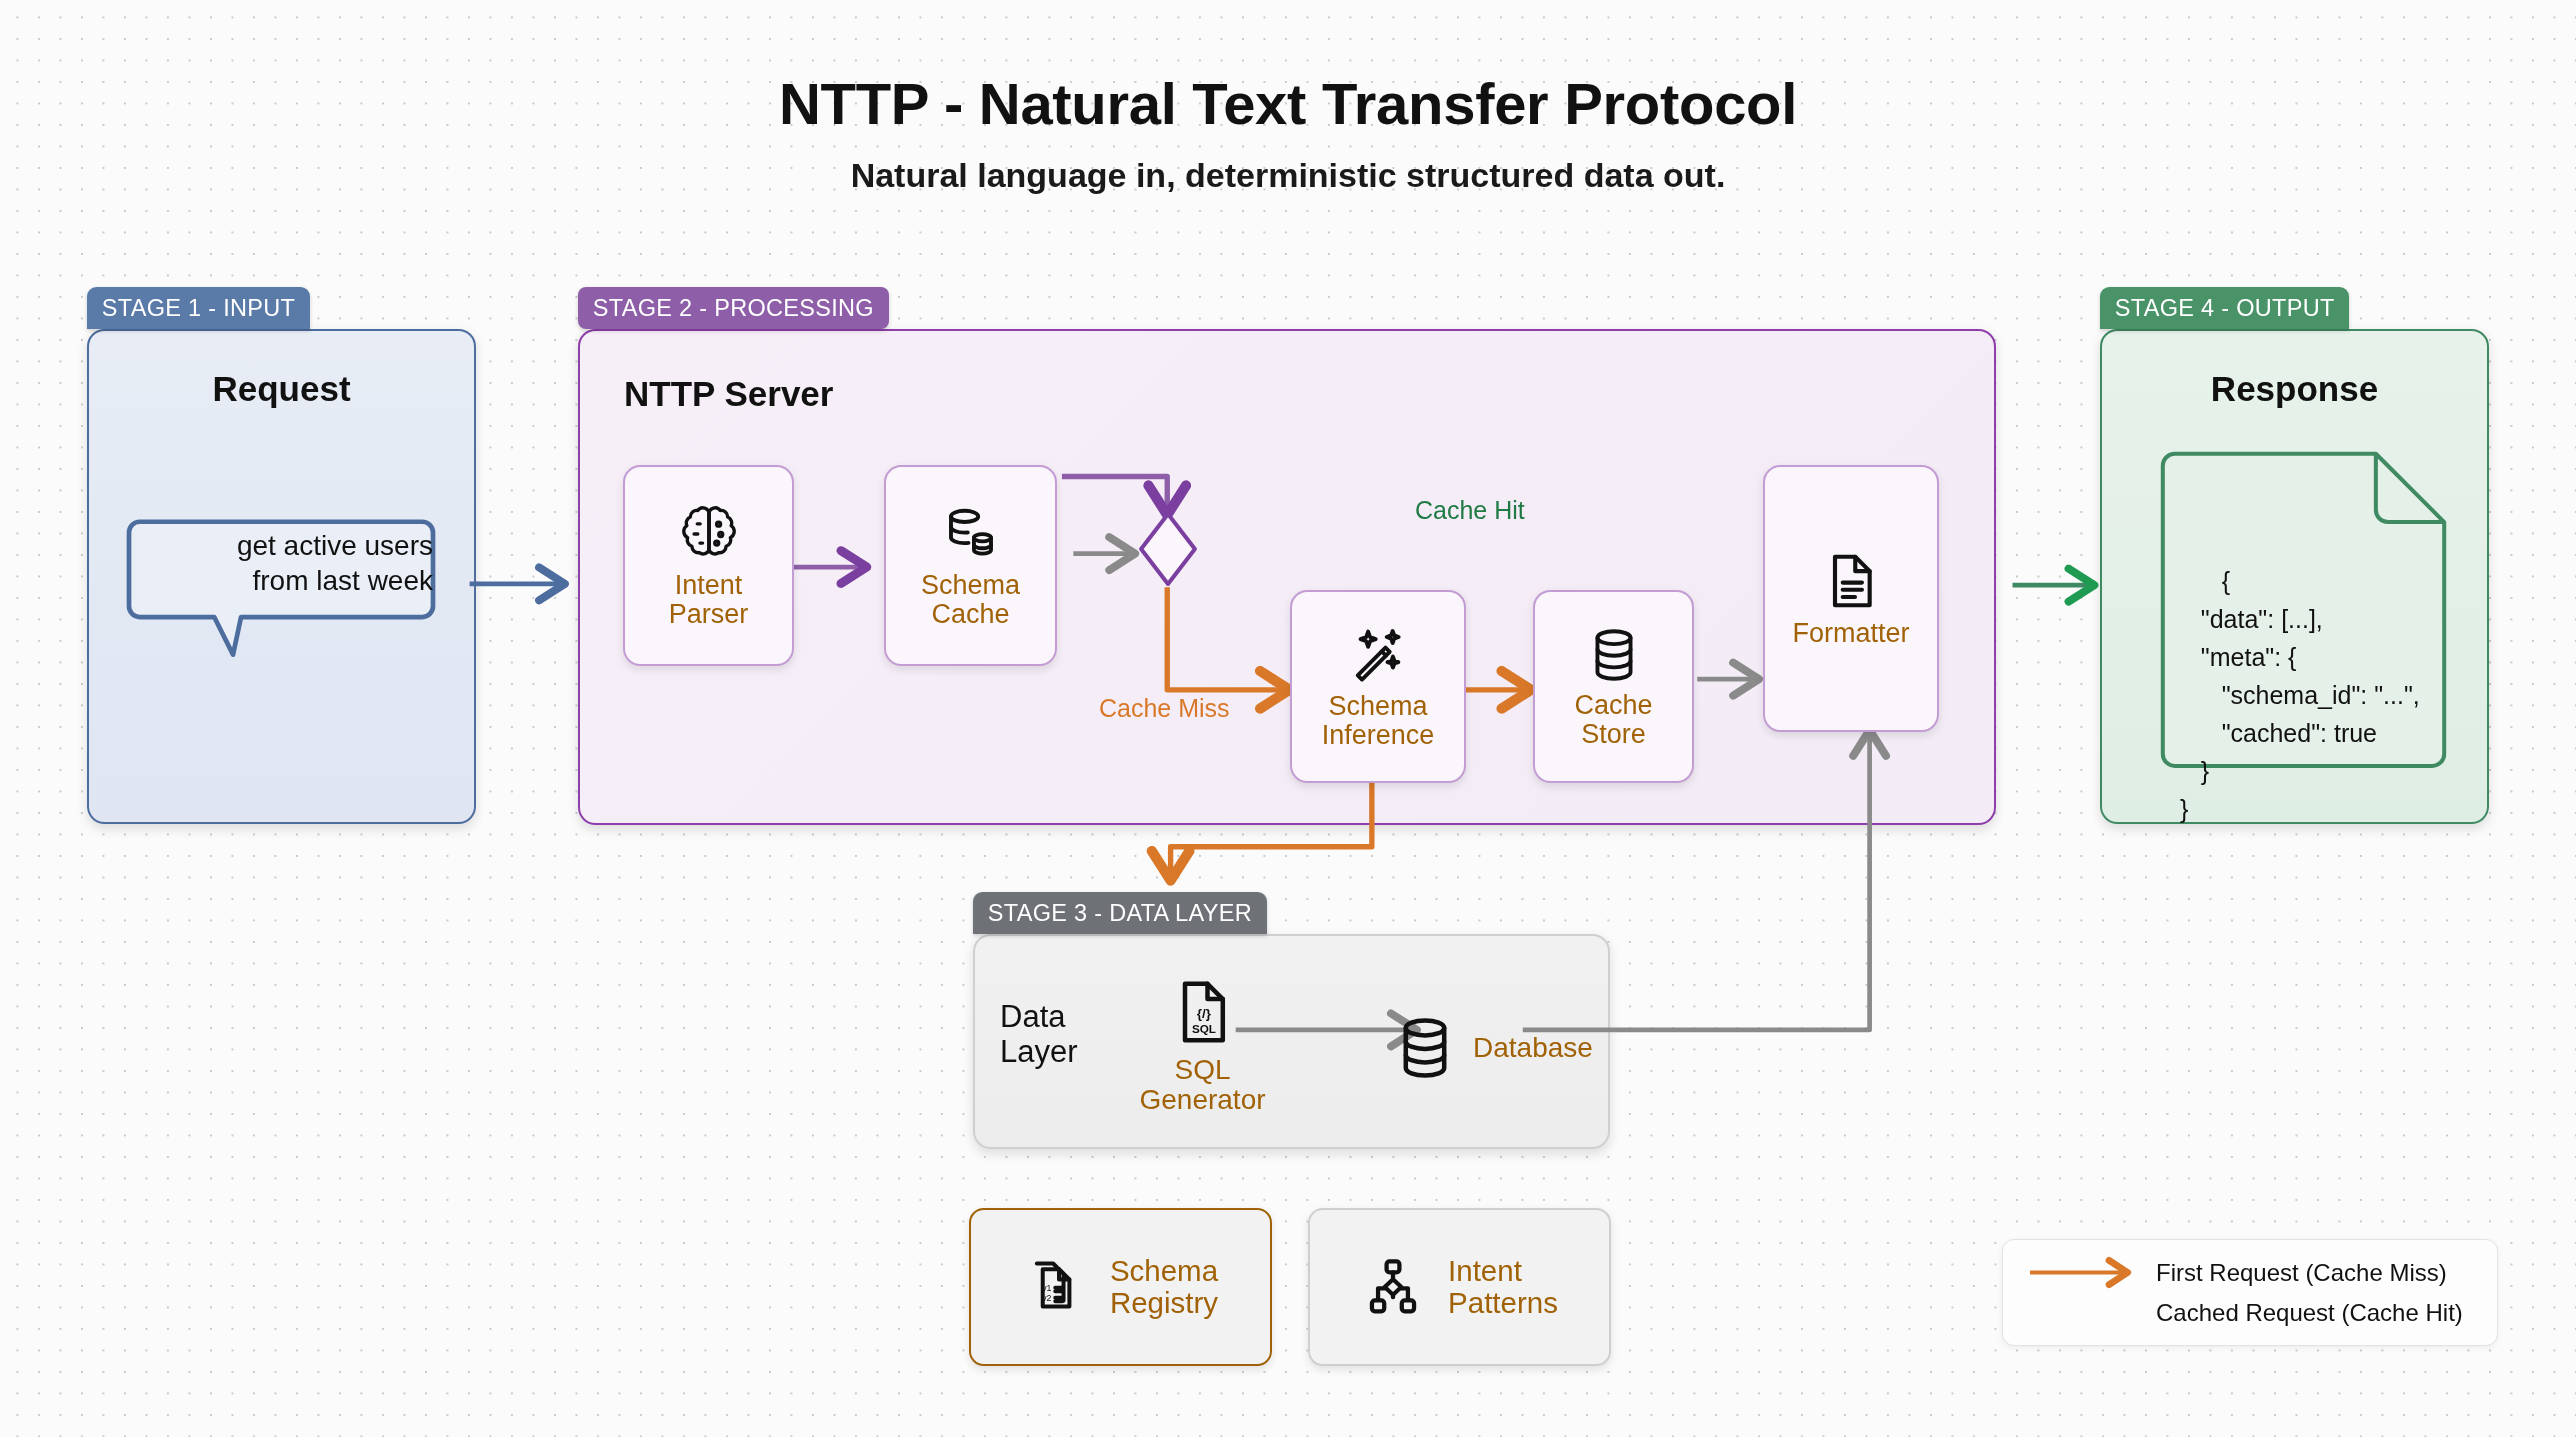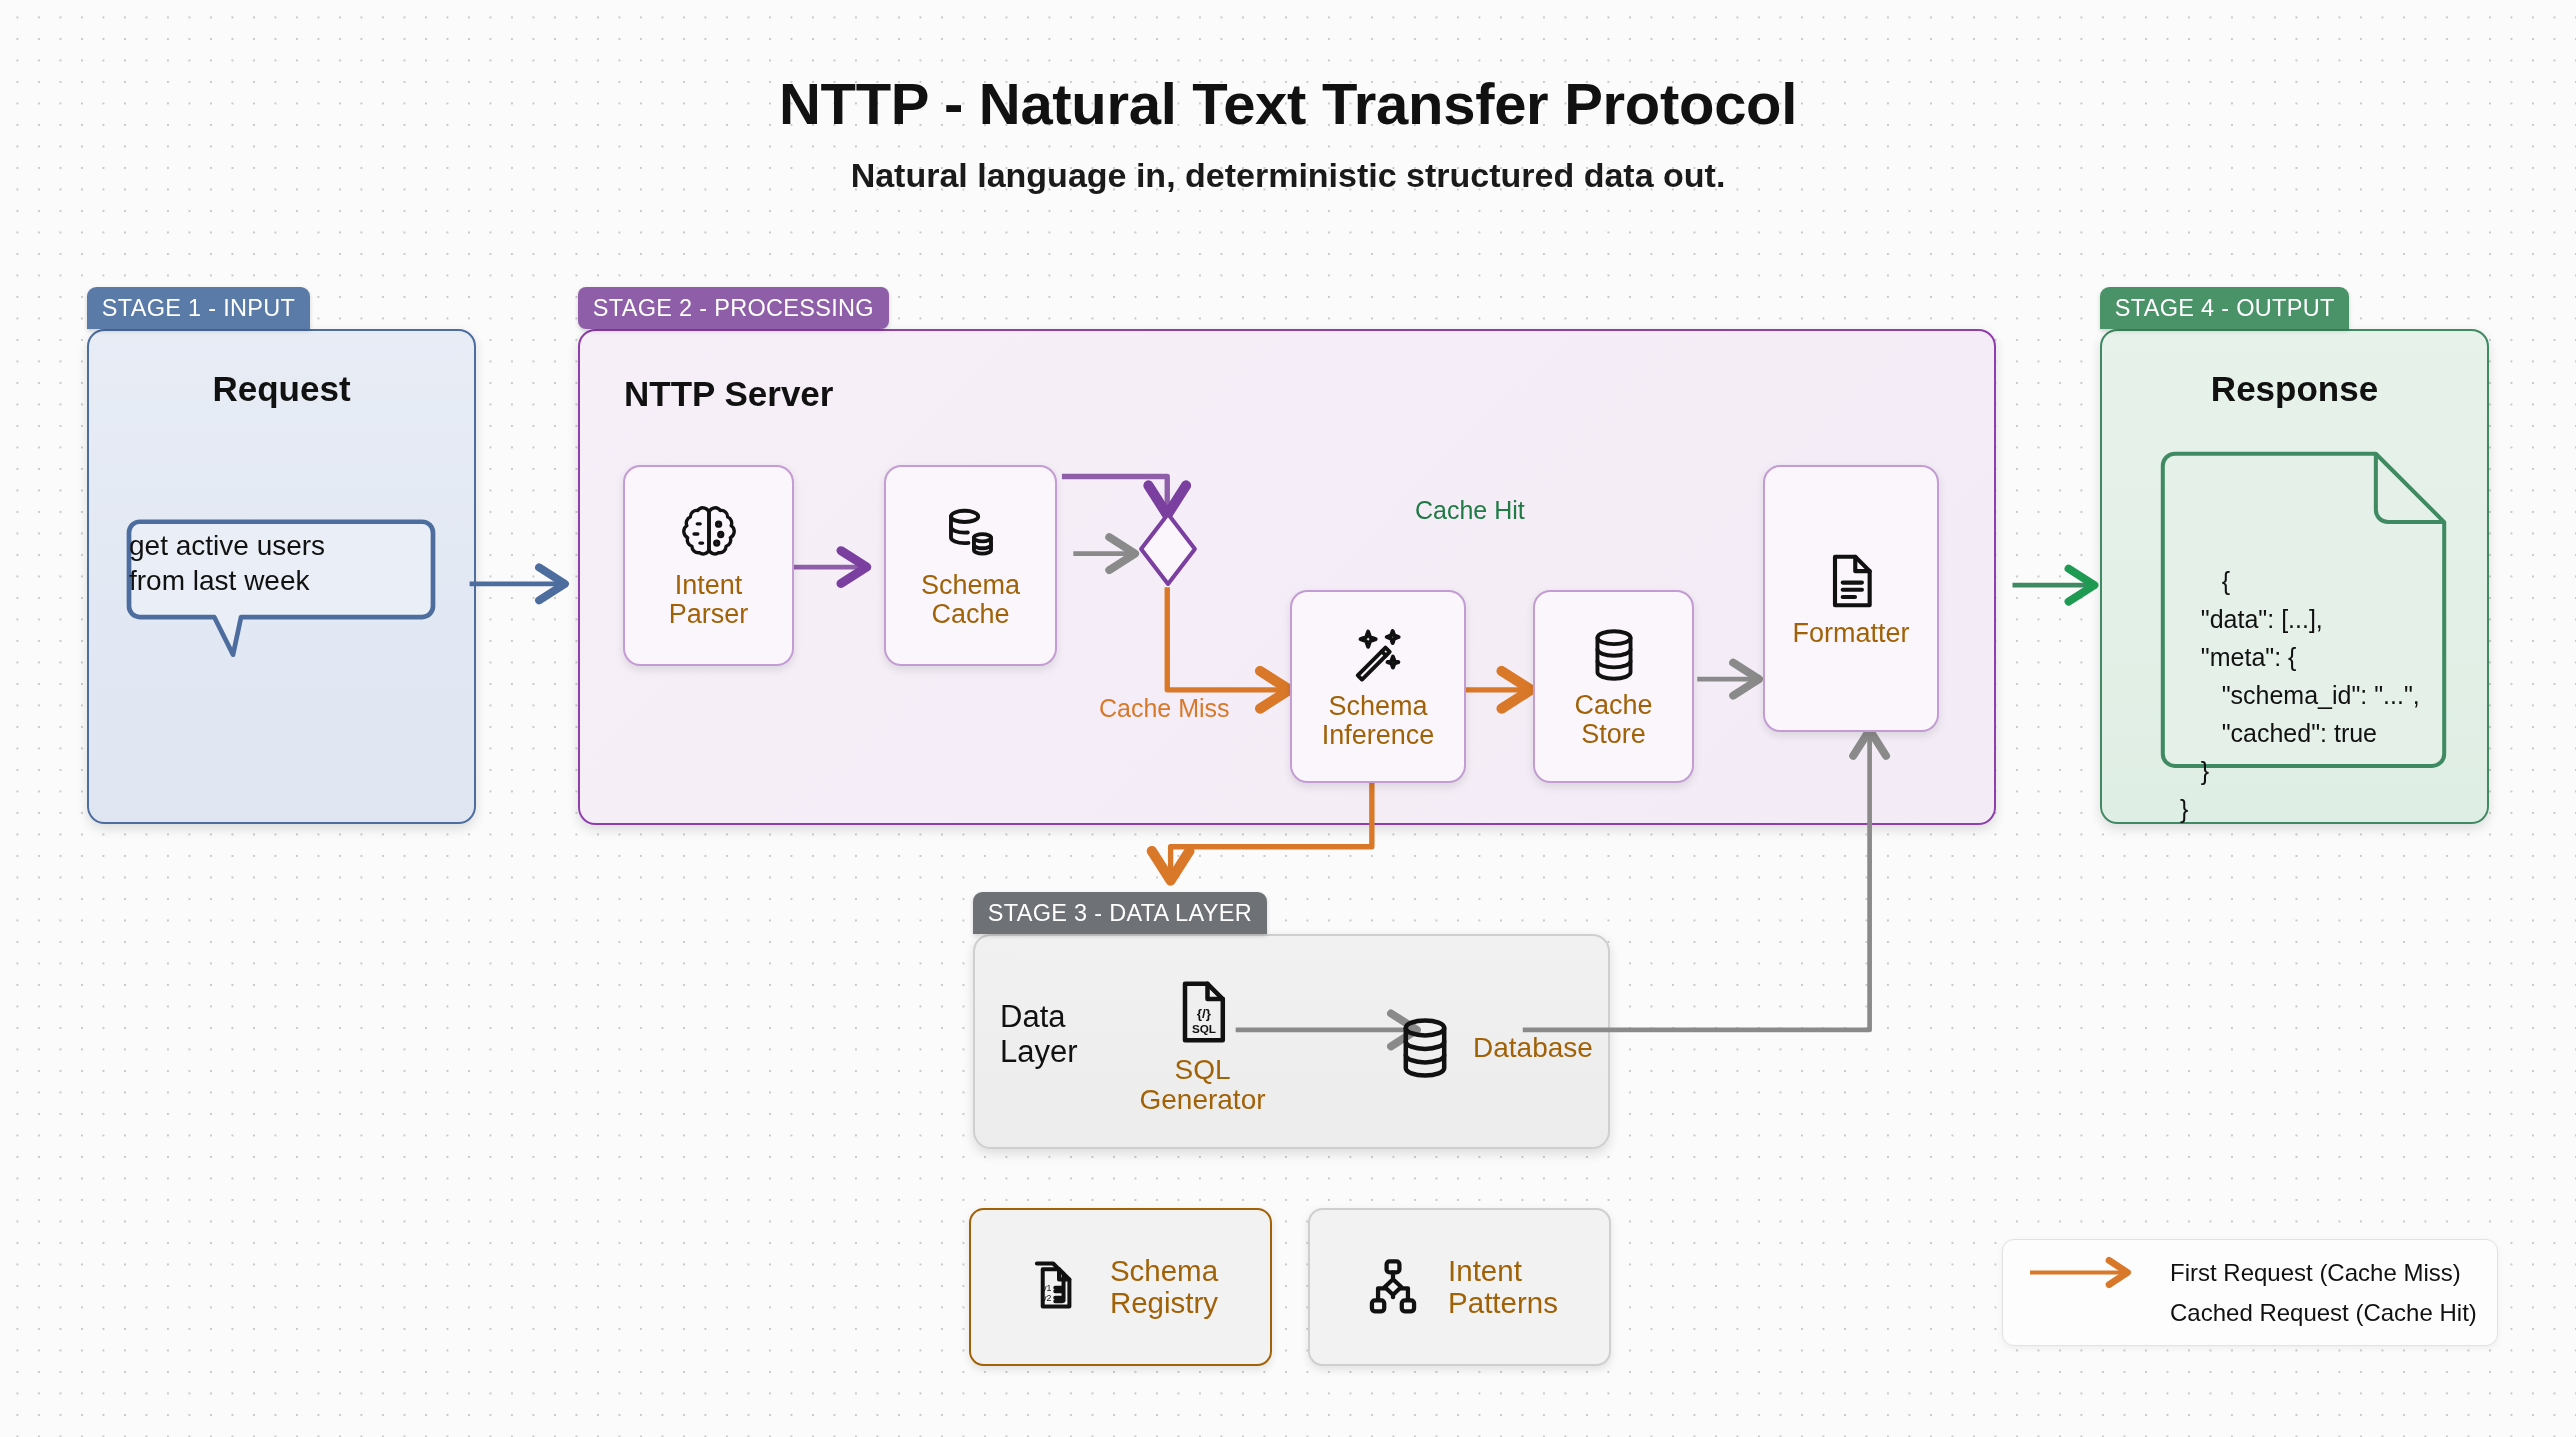--- a/index.html
+++ b/index.html
@@ -67,21 +67,21 @@
 
   
   #legend {
     position: absolute; left: 2002px; top: 1239px;
     width: 496px; height: 107px;
     background: #fdfdfd; border: 1.3px solid #e2e2e2; border-radius: 12px;
     display: flex; flex-direction: column; justify-content: center;
     gap: 12px; padding: 0 23px; z-index: 10;
     box-shadow: 0 2px 6px rgba(0,0,0,.06);
   }
-  .legend-row { display: flex; align-items: center; gap: 23px; }
+  .legend-row { display: flex; align-items: center; gap: 9px; }
   .legend-text { font-size: 24px; color: #111; white-space: nowrap; }
 
   svg { overflow: visible; }
 </style>
 </head>
 <body>
 
 <div id="canvas">
 
   <div id="title">NTTP - Natural Text Transfer Protocol</div>
@@ -147,21 +147,21 @@
   </div>
   <div class="panel" style="left:87px; top:329px; width:389px; height:495px;
               background:linear-gradient(180deg,#e7ecf5,#dfe6f2);
               border:2.7px solid #4d6d9e;"></div>
   <div class="panel-title" style="left:87px; top:369px; width:389px; text-align:center;">Request</div>
 
   <div style="position:absolute;left:129px;top:511px;width:304px;height:106px;z-index:8;">
     <svg width="304" height="141" viewBox="0 0 453 210">
       <path d="M16,16 h421 a16,16 0 0 1 16,16 v110 a16,16 0 0 1 -16,16 h-270 l-12,56 l-28,-56 h-111 a16,16 0 0 1 -16,-16 v-110 a16,16 0 0 1 16,-16 z" fill="#e9eef7" stroke="#4d6d9e" stroke-width="7" stroke-linejoin="round"></path>
     </svg>
-    <div style="position:absolute;left:0;top:17.4px;width:304px;text-align:left;
+    <div style="position:absolute;left:0;top:17.4px;width:304px;text-align:right;
                 font-size:28px;line-height:1.25;color:#111;white-space:pre-line;">get active users
 from last week</div>
   </div>
 
   <div class="stage-tag" style="left:578px; top:287px; background:#8e5fa8;border-radius:8px;">
     <span>STAGE 2 - PROCESSING</span>
   </div>
   <div class="panel" style="left:578px; top:329px; width:1418px; height:496px;
               background:linear-gradient(135deg,#f6eff8,#f3ecf6);
               border:2.7px solid #8e3fab;"></div>

